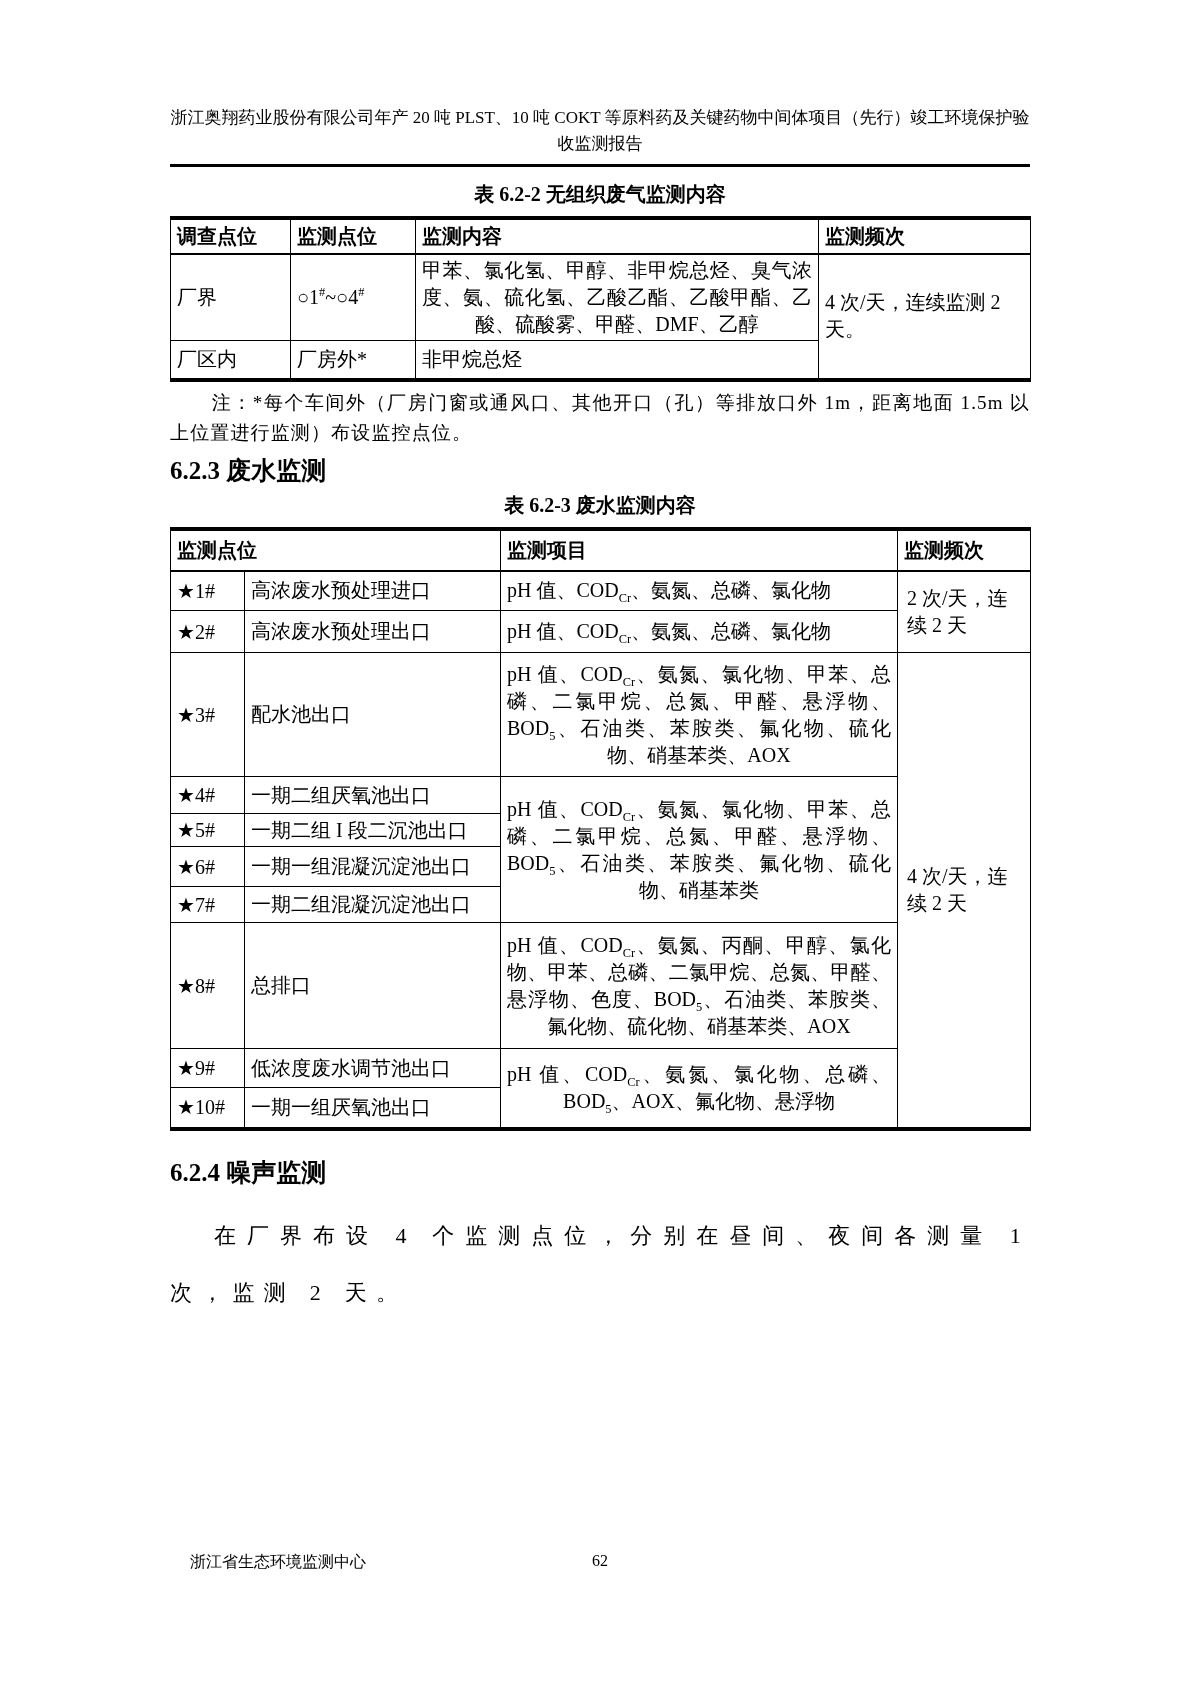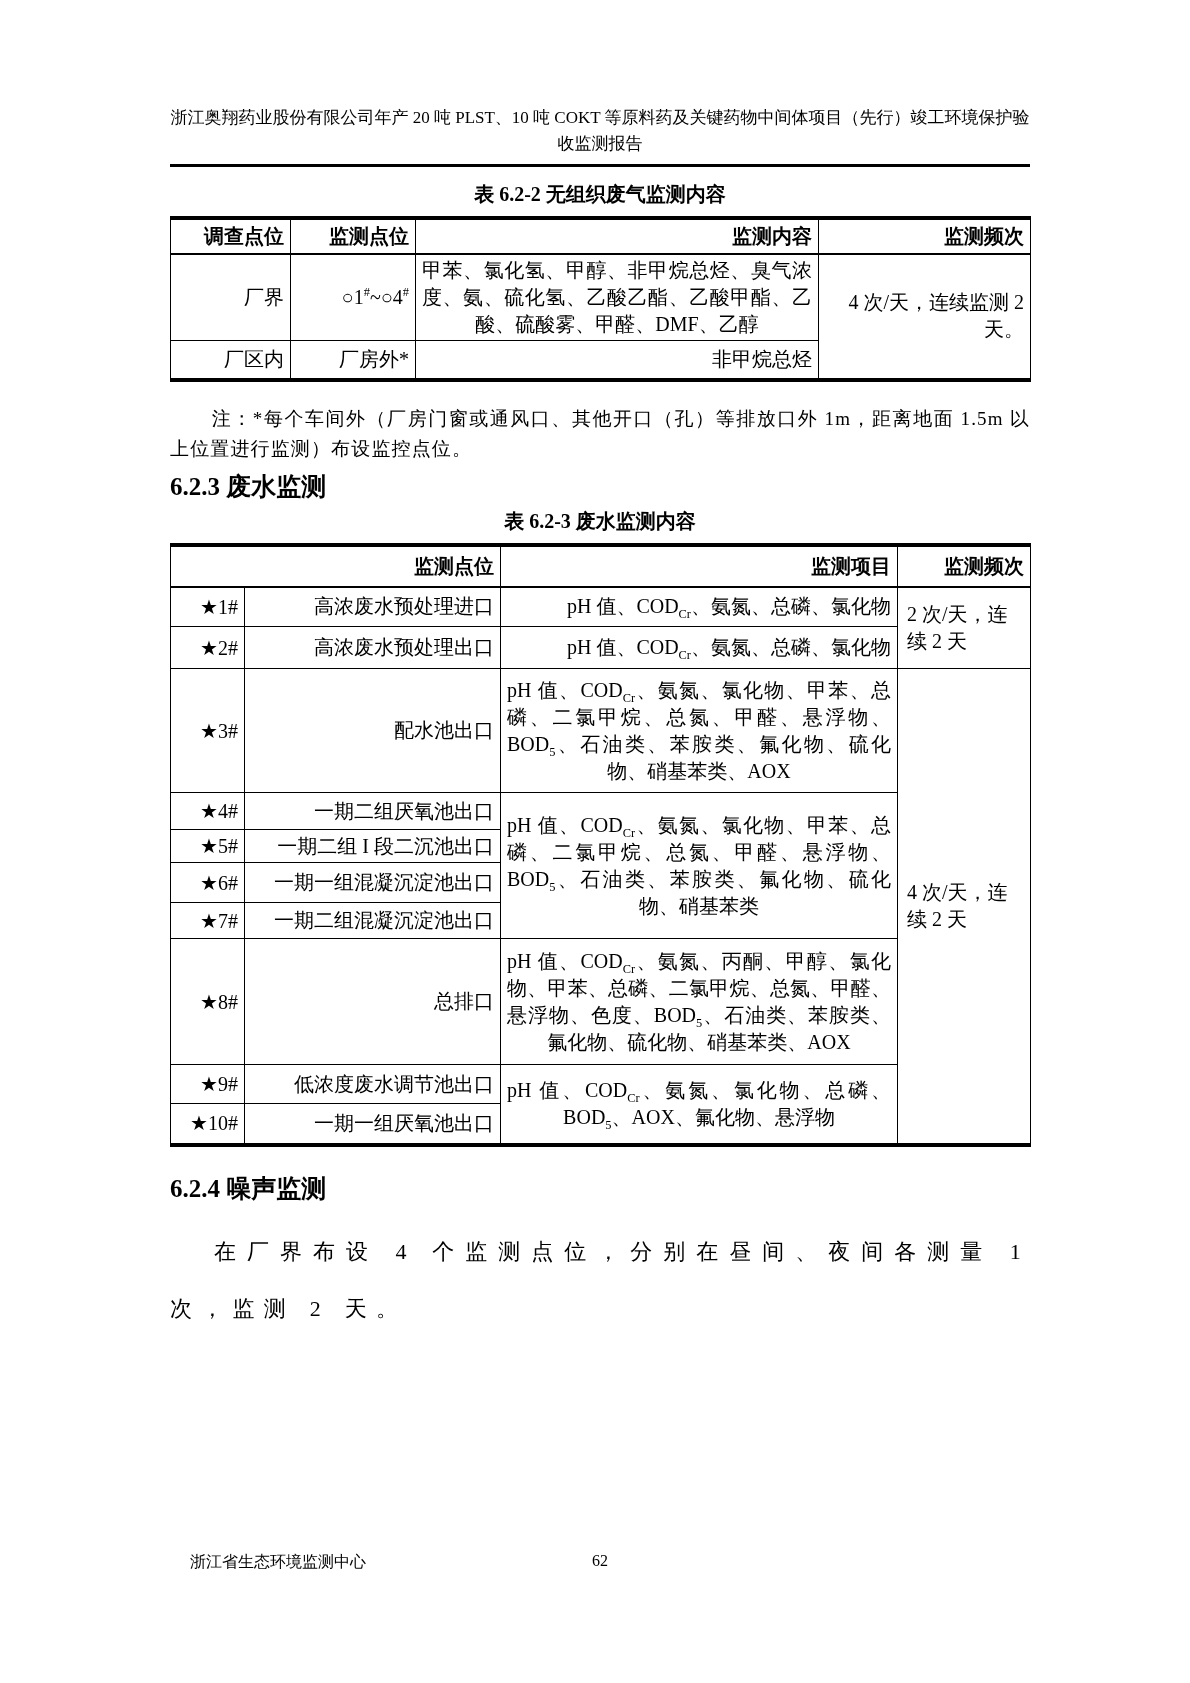--- a/index.html
+++ b/index.html
@@ -11,27 +11,27 @@
   
   .page-header{
     text-align:center;font-size:17px;line-height:1.55;
     padding-bottom:6px;border-bottom:3px solid #000;margin-top:31px;
   }
   
   .tbl-title{font-size:20px;font-weight:bold;text-align:center;margin-top:14px;}
   
   table{border-collapse:collapse;width:860px;table-layout:fixed;margin-top:8px;}
   table{border-top:4px solid #000;border-bottom:4px solid #000;}
-  th,td{border:1px solid #000;font-size:20px;padding:2px 6px;text-align:right;vertical-align:middle;}
+  th,td{border:1px solid #000;font-size:20px;padding:2px 6px;text-align:left;vertical-align:middle;}
   th{font-weight:bold;border-bottom:2px solid #000;}
   td.just{text-align:justify;text-align-last:center;}
   td.freq-left{text-align:left;padding-left:9px;margin-top:35px;}
   sup,sub{font-size:0.62em;line-height:0;}
   
-  .note{font-size:19px;line-height:1.55;margin-top:22px;text-indent:2.2em;text-align:justify;letter-spacing:0.06em;}
+  .note{font-size:19px;line-height:1.55;margin-top:6px;text-indent:2.2em;text-align:justify;letter-spacing:0.06em;}
   
   .sec-h{font-size:25px;font-weight:bold;margin-top:8px;line-height:1.3;}
   
   .para{font-size:22px;line-height:2.2;text-indent:2em;text-align:justify;letter-spacing:0.42em;margin-top:8px;}
   .para2{font-size:22px;line-height:2.6;text-indent:2em;text-align:justify;letter-spacing:0.42em;margin-top:18px;}
   
   .footer{position:absolute;left:170px;top:1552px;width:860px;font-size:16px;}
   .footer .org{position:absolute;left:20px;top:0;}
   .footer .pnum{position:absolute;left:50%;transform:translateX(-50%);top:0;}
   

